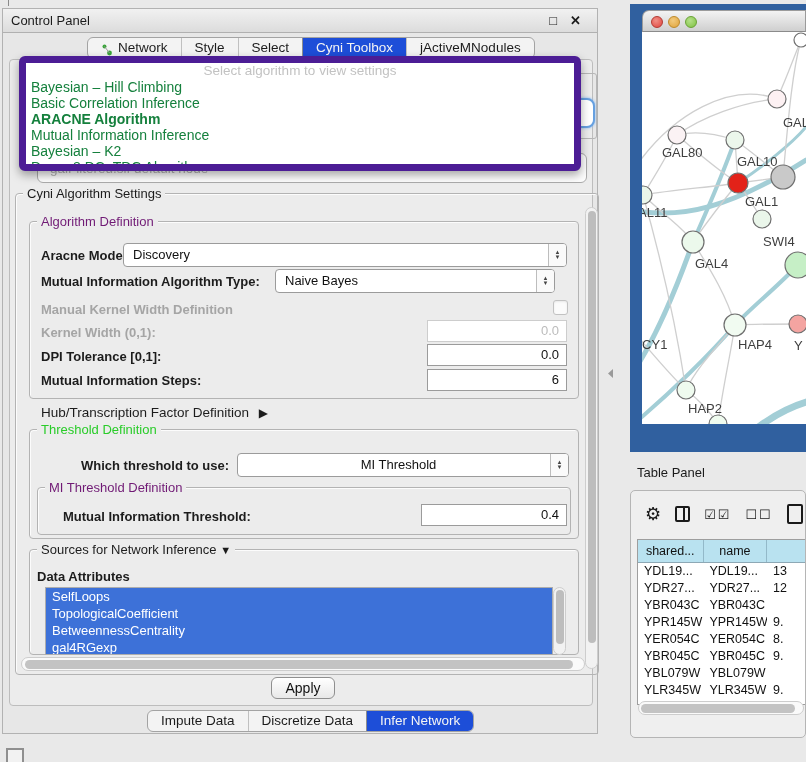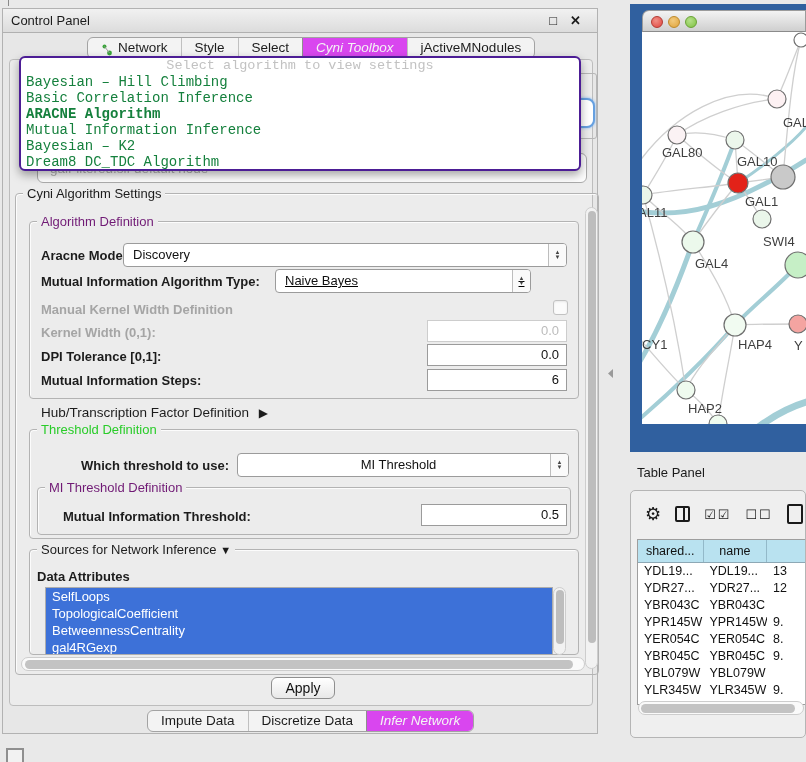--- a/index.html
+++ b/index.html
@@ -10,28 +10,28 @@
   .cp-titlebar{position:absolute;left:0;top:0;width:100%;height:24px;
     background:linear-gradient(#f1f1f1,#dcdcdc);border-bottom:1px solid #b0b0b0;box-sizing:border-box;}
   .cp-title{position:absolute;left:8px;top:4px;font-size:13px;color:#1b1b1b;}
   .winbtn{position:absolute;top:4px;font-size:13px;color:#1b1b1b;font-weight:bold;cursor:default;}
   
   .seg-tabs{position:absolute;display:flex;height:22px;border:1px solid #a3a3a3;border-radius:6px;
     background:#f3f3f3;box-sizing:border-box;overflow:hidden;}
   .seg{padding:0 13px;line-height:20px;font-size:13.5px;color:#1c1c1c;border-left:1px solid #c0c0c0;
     white-space:nowrap;display:flex;align-items:center;gap:5px;}
   .seg:first-child{border-left:none;}
-  .seg.sel{background:#d946ef;color:#f4f4f4;border-left-color:#8e8e8e;font-style:italic;}
+  .seg.sel{background:#1d4ed8;color:#f4f4f4;border-left-color:#8e8e8e;}
   
   .main-panel{position:absolute;left:6px;top:50px;width:584px;height:647px;background:#ececec;
     border:1px solid #bdbdbd;border-radius:4px;box-sizing:border-box;}
   
   .popup{position:absolute;left:16px;top:47px;width:562px;height:115px;background:#ffffff;
-    border:2px solid #4c1d95;border-radius:6px;box-shadow:0 4px 10px rgba(0,0,0,.35);z-index:30;
-    box-sizing:border-box;overflow:hidden;font-family:Liberation Mono, monospace;}
+    border:7px solid #4c1d95;border-radius:6px;box-shadow:0 4px 10px rgba(0,0,0,.35);z-index:30;
+    box-sizing:border-box;overflow:hidden;}
   .popup-ph{height:16px;line-height:16px;text-align:center;color:#c2c2c2;font-size:13.5px;}
   .algo-item{height:16px;line-height:16px;padding-left:5px;font-size:14px;color:#15803d;white-space:nowrap;}
   .algo-item.bold{font-weight:bold;}
   
   .behind-group{position:absolute;left:24px;top:64px;width:570px;height:66px;border:1px solid #b6b6b6;
     border-radius:3px;box-sizing:border-box;z-index:5;}
   .behind-combo1{position:absolute;left:30px;top:89px;width:562px;height:30px;background:#fff;
     border:2px solid #66a0e0;box-shadow:0 0 3px #7fb4ef;border-radius:8px;box-sizing:border-box;z-index:6;}
   .behind-combo2{position:absolute;left:34px;top:144px;width:550px;height:30px;background:#fdfdfd;
     border:1px solid #ababab;border-radius:6px;box-sizing:border-box;z-index:6;
@@ -172,21 +172,21 @@
   <div class="lbl" style="left:38px;top:239px;">Aracne Mode:</div>
   <div class="combo" style="left:120px;top:234px;width:444px;">
     <span class="val">Discovery</span>
     <span class="step">
         <span>▲</span>
         <span>▼</span>
       </span>
   </div>
 
   <div class="lbl" style="left:38px;top:265px;">Mutual Information Algorithm Type:</div>
-  <div class="combo" style="left:272px;top:260px;width:256px;text-decoration:underline;">
+  <div class="combo" style="left:272px;top:260px;width:280px;">
     <span class="val">Naive Bayes</span>
     <span class="step">
         <span>▲</span>
         <span>▼</span>
       </span>
   </div>
 
   <div class="lbl gray" style="left:38px;top:293px;">Manual Kernel Width Definition</div>
   <div class="checkbox" style="left:550px;top:291px;"></div>
 
@@ -213,21 +213,21 @@
     <span class="step">
         <span>▲</span>
         <span>▼</span>
       </span>
   </div>
 
   <div class="groupbox" style="left:34px;top:478px;width:534px;height:48px;"></div>
   <div class="gtitle blue" style="left:42px;top:471px;">MI Threshold Definition</div>
 
   <div class="lbl" style="left:46px;top:500px;margin-left:14px;">Mutual Information Threshold:</div>
-  <div class="field" style="left:418px;top:495px;width:146px;">0.5</div>
+  <div class="field" style="left:418px;top:495px;width:146px;">0.4</div>
 
   <div class="groupbox" style="left:26px;top:540px;width:550px;height:106px;"></div>
   <div class="gtitle" style="left:34px;top:533px;">
     <span>Sources for Network Inference</span>
     <span style="font-size:11px;">▼</span>
   </div>
   <div class="lbl" style="left:34px;top:560px;">Data Attributes</div>
 
   <div class="attr-list">
       <div id="attr-list">

